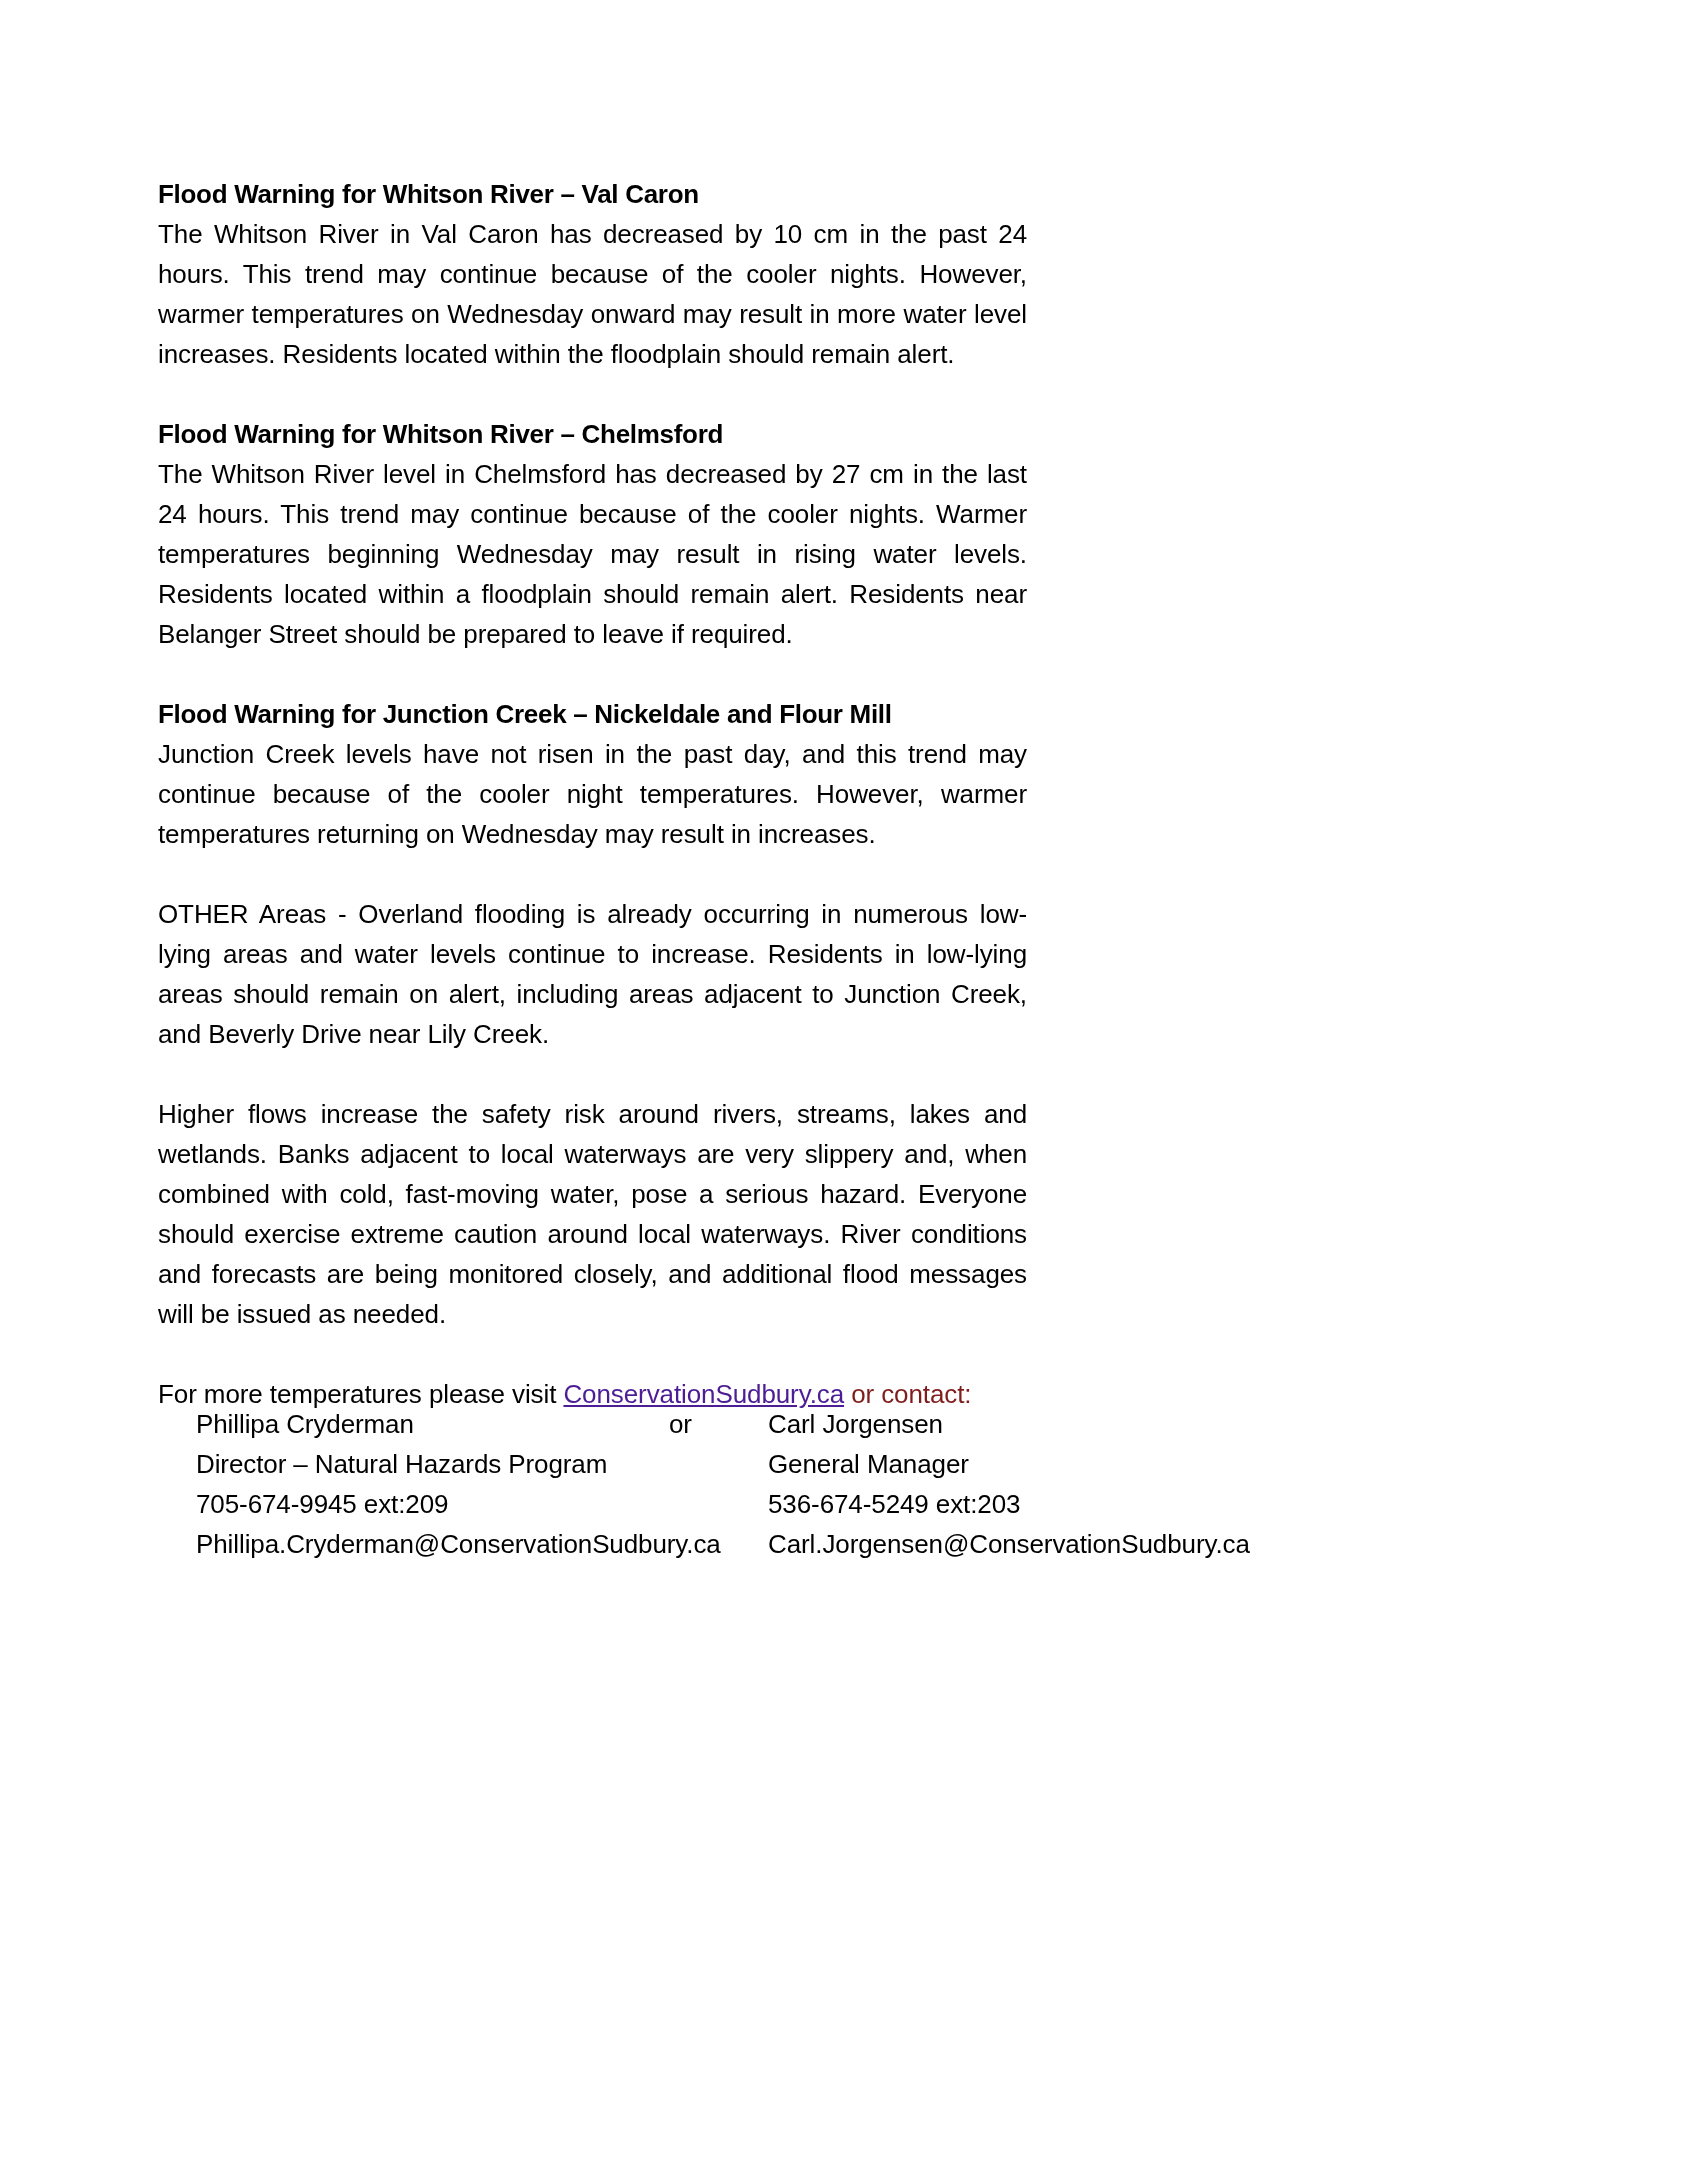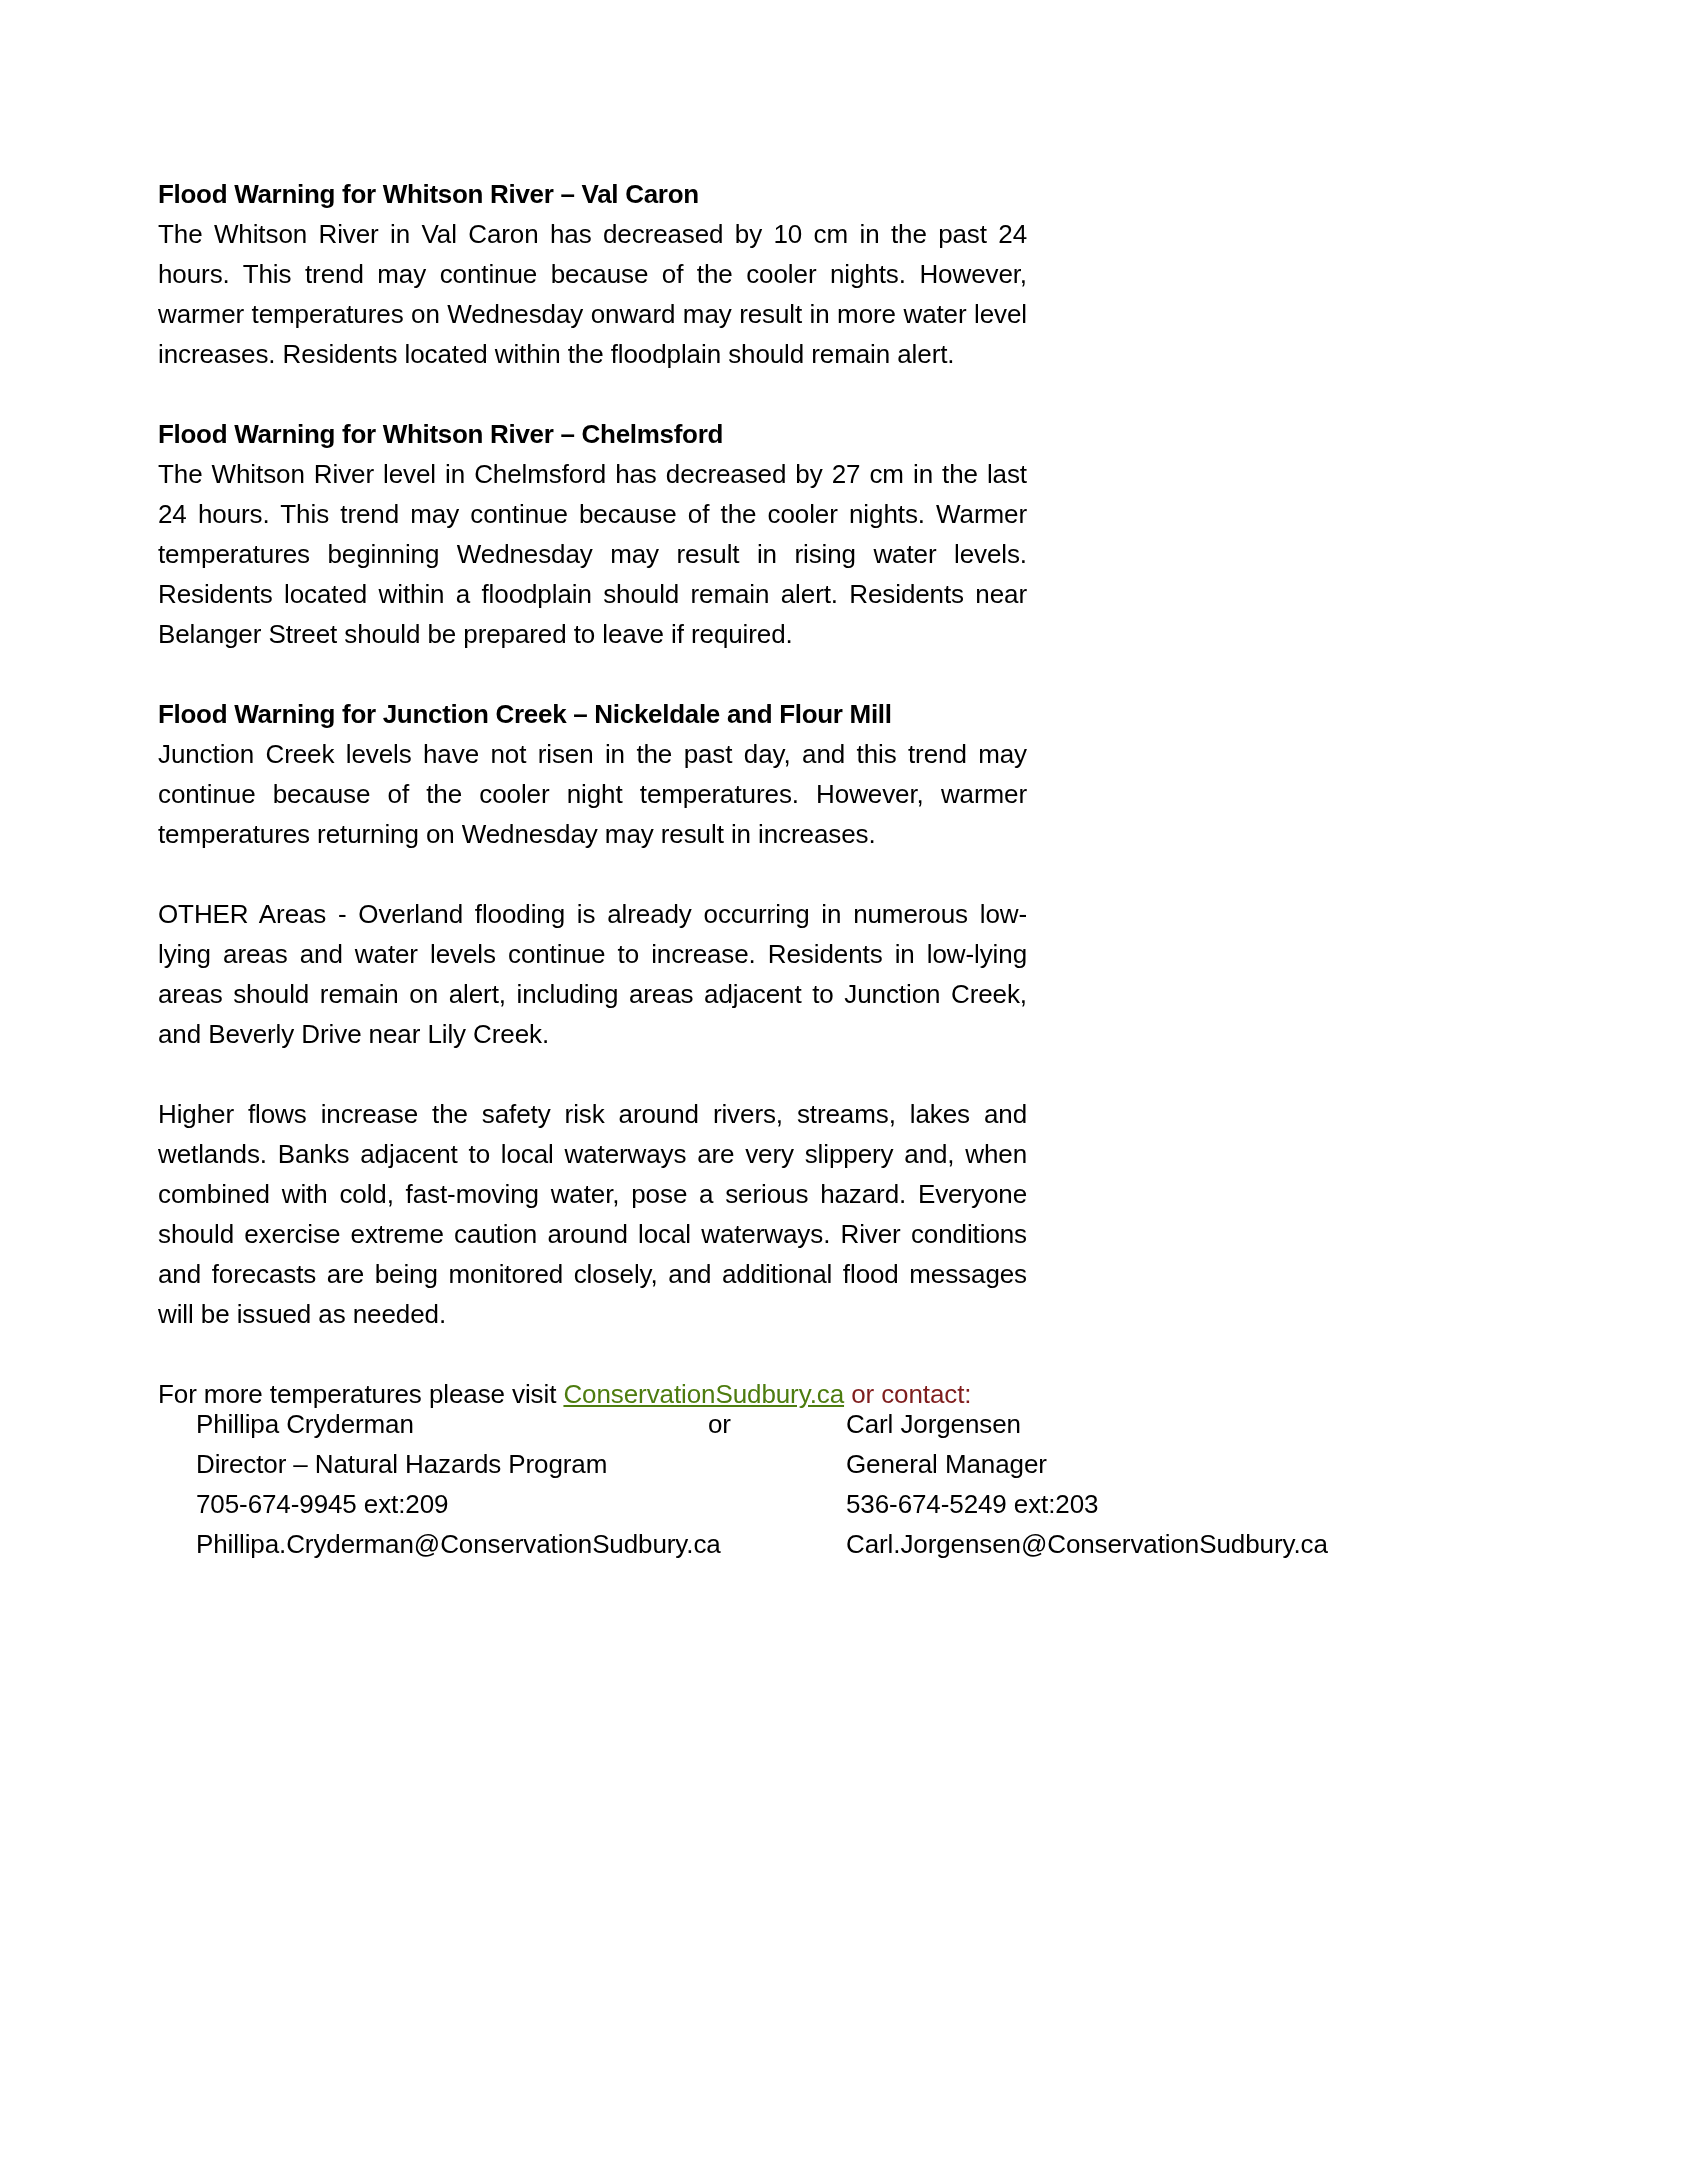--- a/index.html
+++ b/index.html
@@ -53,21 +53,21 @@
     font-weight: bold;
     text-align: left;
     letter-spacing: -0.3px;
   }
 
   .block-gap {
     height: 40px;
   }
 
   a.doclink {
-    color: #4d7c0f;
+    color: #4c1d95;
     text-decoration: underline;
     text-underline-offset: 2px;
   }
 
   .bluetext {
     color: #7f1d1d;
   }
 
   .plain-line {
     font-size: 26px;
@@ -84,21 +84,20 @@
     top: 1404px;
     width: 1049px;
     font-size: 26px;
     line-height: 40px;
     letter-spacing: -0.1px;
   }
   .contact-row {
     display: flex;
     align-items: baseline;
     height: 40px;
-    gap: 39px;
   }
   .c-left {
     width: 473px;
     flex: 0 0 473px;
     white-space: nowrap;
   }
   .c-mid {
     width: 99px;
     flex: 0 0 99px;
     white-space: nowrap;

